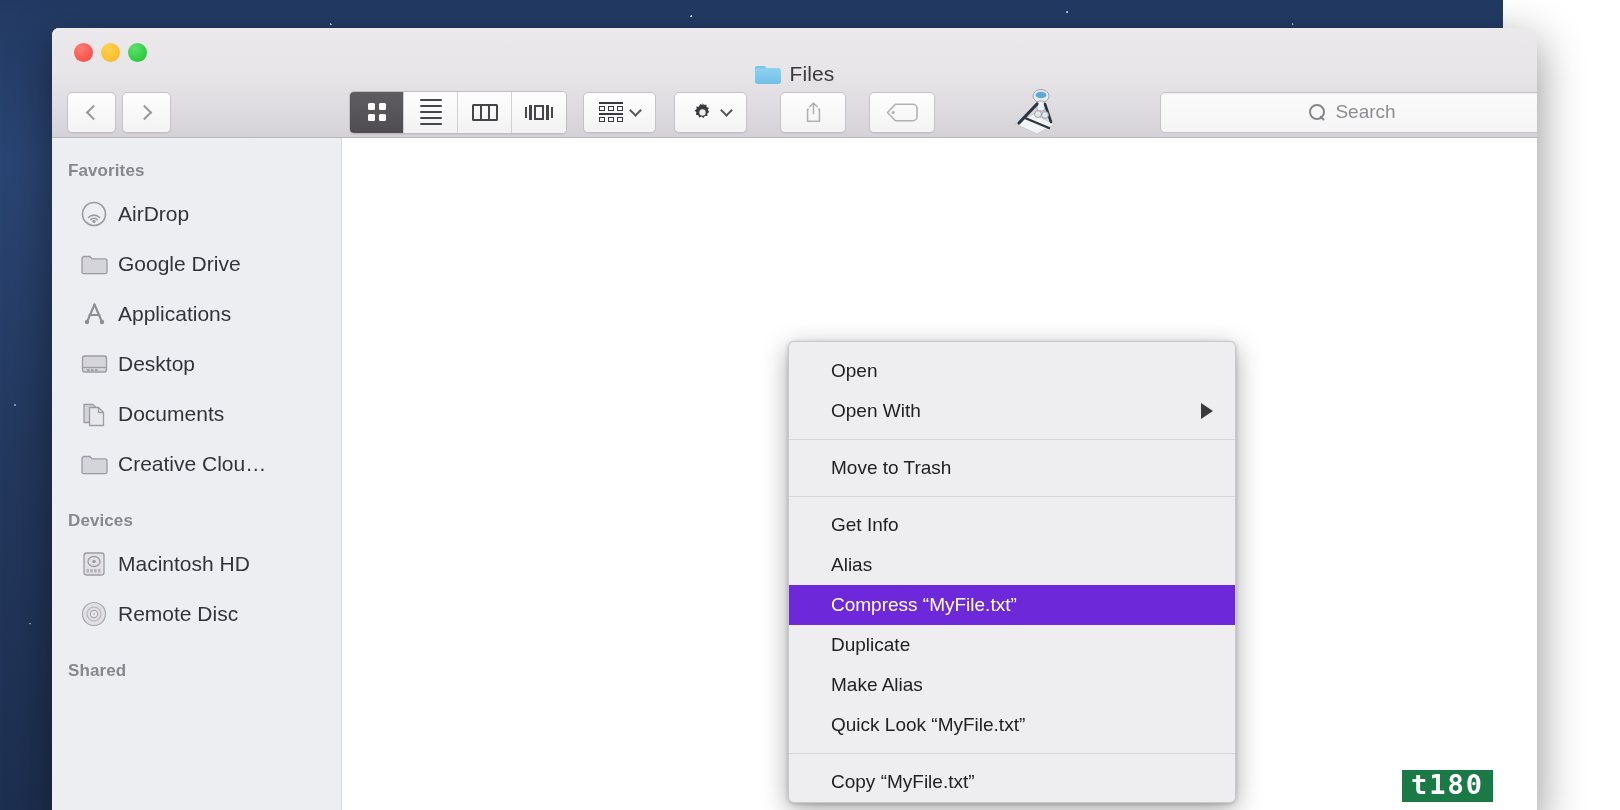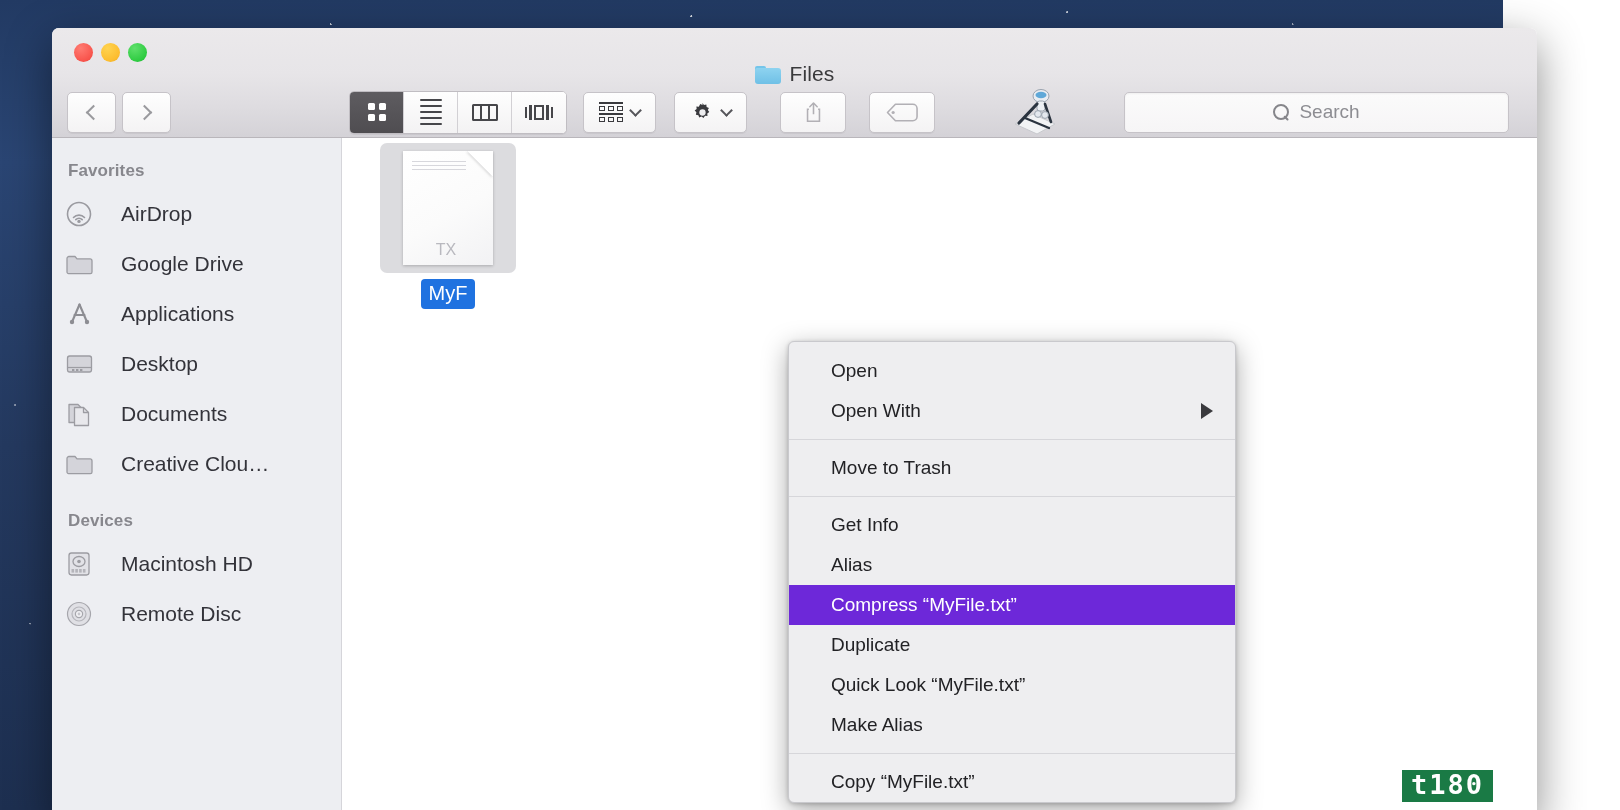--- a/index.html
+++ b/index.html
@@ -142,21 +142,21 @@
   .ic-gear { width: 23px; height: 23px; }
 
   #share-btn { position: absolute; left: 728px; width: 66px; height: 41px; }
   #tag-btn   { position: absolute; left: 817px; width: 66px; height: 41px; }
   .ic-share { width: 19px; height: 22px; position: relative; }
   .ic-tag { width: 32px; height: 19px; }
 
   #automator-icon { position: absolute; left: 955px; width: 56px; height: 48px; }
 
   #search-field {
-    position: absolute; left: 1072px; width: 385px; height: 41px;
+    position: absolute; left: 1108px; width: 385px; height: 41px;
     background: linear-gradient(180deg, #fbfbfb, #f6f5f6);
     border: 1px solid #c6c3c8; border-radius: 5px;
     display: flex; align-items: center; justify-content: center; gap: 9px;
     box-shadow: inset 0 1px 2px rgba(0,0,0,.05);
   }
   #search-field .sf-label { font-size: 19px; color: #8d8d92; }
   .ic-search { width: 17px; height: 17px; position: relative; }
   .ic-search::before {
     content:""; position:absolute; left:0; top:0;
     width: 12px; height: 12px; border: 2px solid #86868b; border-radius: 50%;
@@ -175,22 +175,22 @@
     background: #edeef2;
     border-right: 1px solid #d5d5da;
     padding-top: 14px;
     overflow: hidden;
   }
   .sb-header {
     font-size: 17px; font-weight: bold; color: #87878d;
     padding: 9px 0 8px 16px; letter-spacing: .1px;
   }
   .sb-item {
-    display: flex; align-items: center; gap: 28px;
-    height: 50px; padding-left: 13px;
+    display: flex; align-items: center; gap: 10px;
+    height: 50px; padding-left: 28px;
     font-size: 21px; color: #33333a;
     cursor: default;
     white-space: nowrap;
   }
   .sb-icon { width: 28px; height: 28px; flex: none; display: flex; align-items: center; justify-content: center; }
 
   #content {
     flex: 1;
     background: #ffffff;
     position: relative;
@@ -525,40 +525,26 @@
             <svg width="26" height="26" viewBox="0 0 26 26" aria-hidden="true">
               <circle cx="13" cy="13" r="11.5" fill="#e0e0e5" stroke="#a6a6ac" stroke-width="1.2"></circle>
               <circle cx="13" cy="13" r="7" fill="none" stroke="#b6b6bc" stroke-width="1.2"></circle>
               <circle cx="13" cy="13" r="3.6" fill="#f2f2f5" stroke="#a6a6ac" stroke-width="1.2"></circle>
               <circle cx="13" cy="13" r="1.4" fill="#c6c6cc"></circle>
             </svg>
           </span>
           <span>Remote Disc</span>
         </div>
 
+        <div class="sb-header" style="padding-top:22px">Shared</div>
 
       </div>
 
       <div id="content">
 
-        <div id="file-item">
-          <div id="file-thumb">
-            <div class="doc-page">
-              <span class="fold"></span>
-              <span class="fold2"></span>
-              <span class="rules">
-                  <i></i>
-                  <i></i>
-                  <i></i>
-                </span>
-              <span class="tx">TX</span>
-            </div>
-          </div>
-          <div id="file-label">MyF</div>
-        </div>
 
         <div id="context-menu">
 
           <div class="cm-item">
             <span>Open</span>
           </div>
           <div class="cm-item">
             <span>Open With</span>
             <span class="cm-arrow"></span>
           </div>
@@ -577,24 +563,24 @@
           <div class="cm-item">
             <span>Alias</span>
           </div>
           <div class="cm-item selected">
             <span>Compress “MyFile.txt”</span>
           </div>
           <div class="cm-item">
             <span>Duplicate</span>
           </div>
           <div class="cm-item">
+            <span>Make Alias</span>
+          </div>
+          <div class="cm-item">
             <span>Quick Look “MyFile.txt”</span>
-          </div>
-          <div class="cm-item">
-            <span>Make Alias</span>
           </div>
 
           <div class="cm-sep"></div>
 
           <div class="cm-item">
             <span>Copy “MyFile.txt”</span>
           </div>
 
         </div>
 

